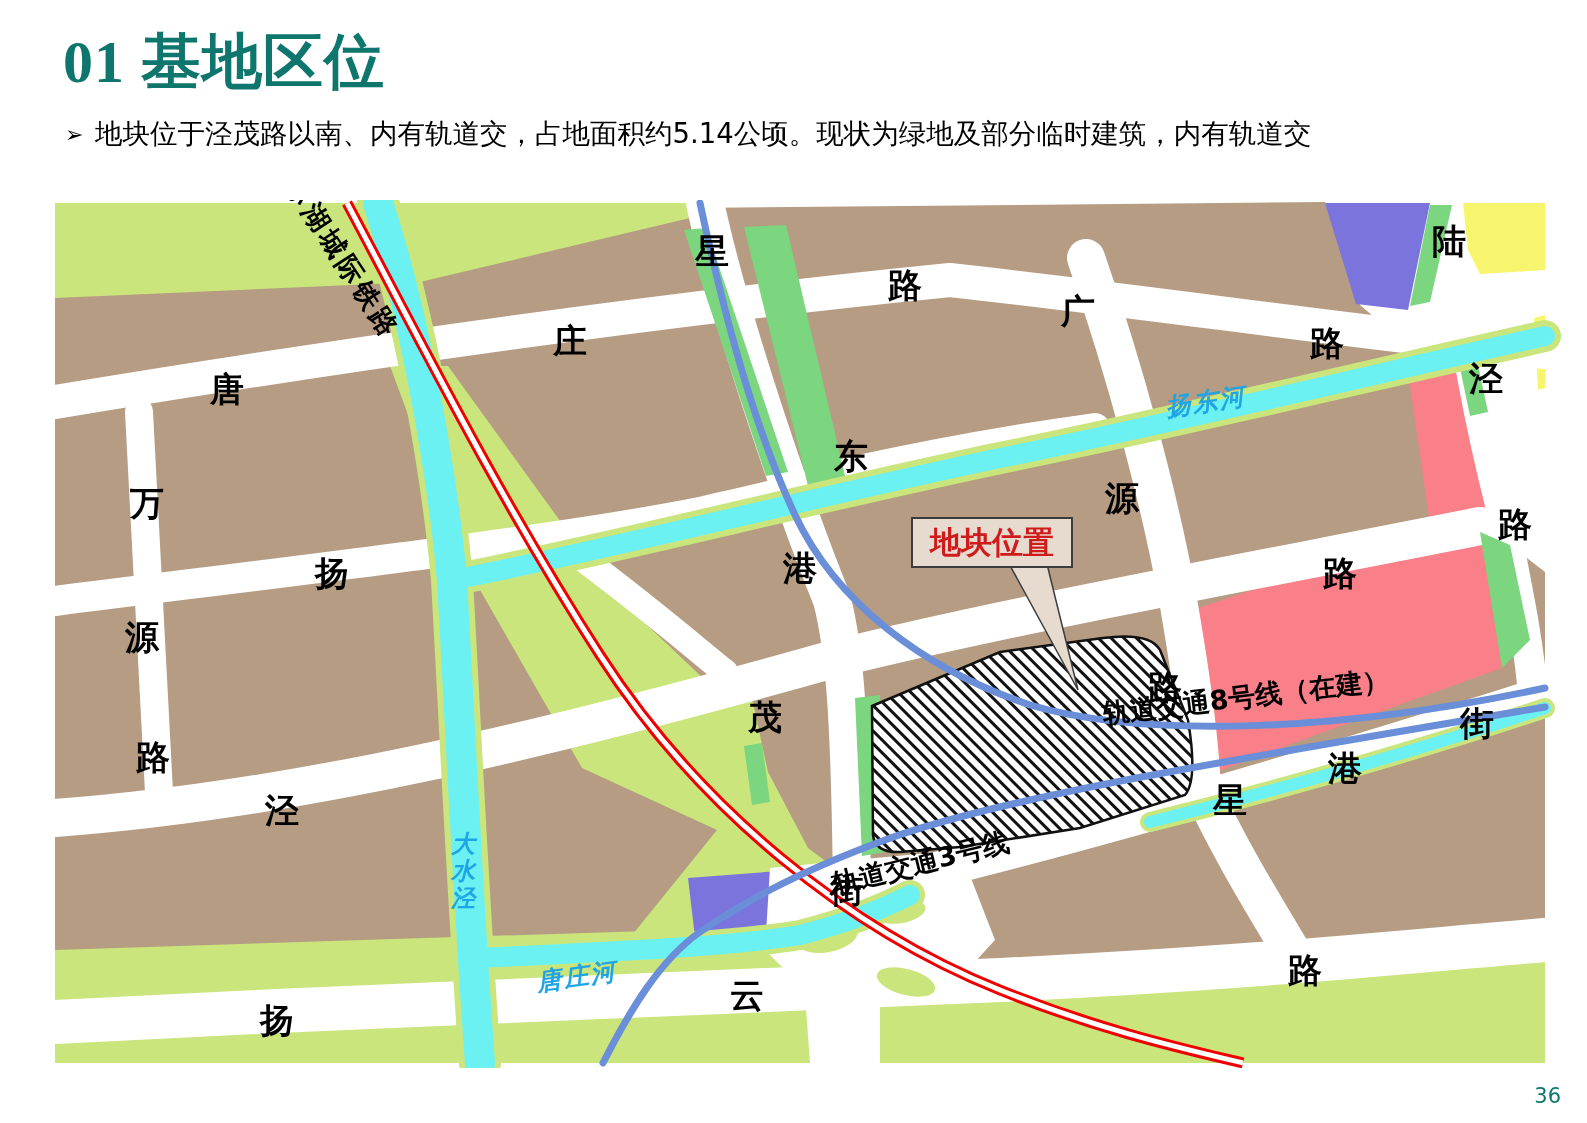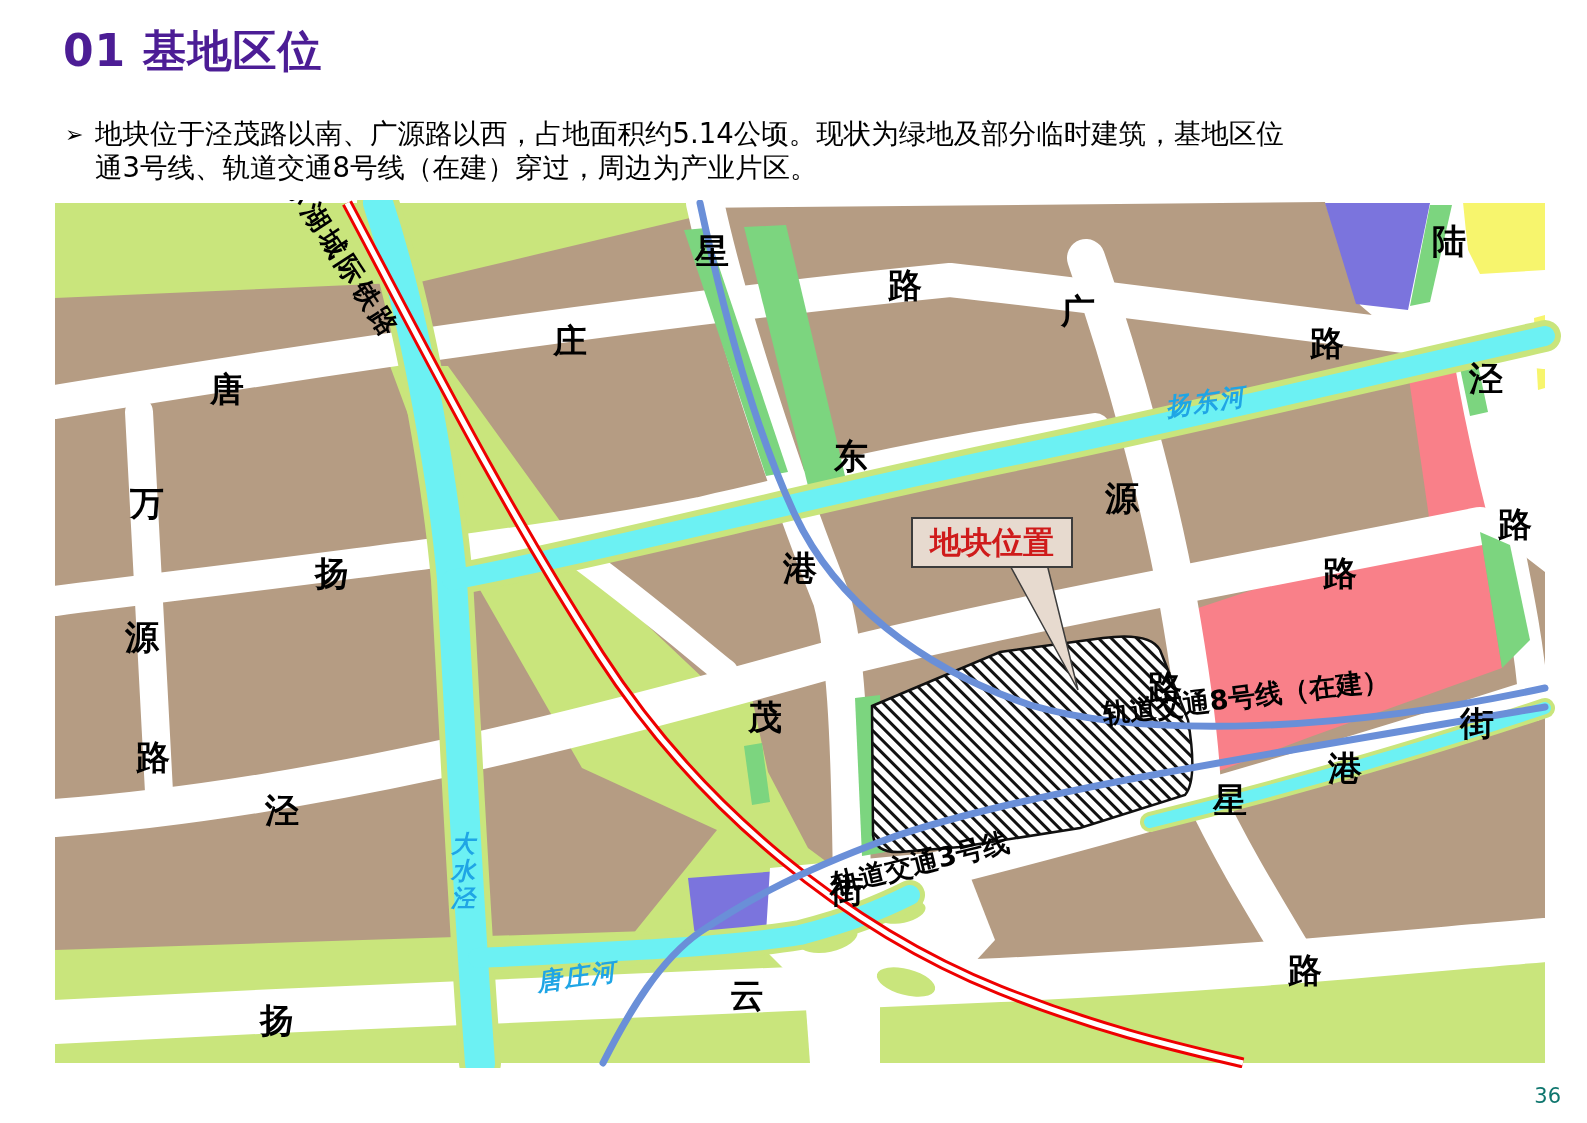--- a/index.html
+++ b/index.html
@@ -1,38 +1,37 @@
 <!DOCTYPE html>
 <html><head>
 <meta charset="utf-8">
 <style>
   html,body{margin:0;padding:0;background:#fff;}
   body{width:1587px;height:1123px;position:relative;overflow:hidden;
        font-family:"DejaVu Sans","Liberation Sans",sans-serif;}
-  .slide-title{position:absolute;left:63px;top:22px;font-size:44px;font-weight:bold;
-       color:#4c1d95;letter-spacing:1px;}
+  .slide-title{position:absolute;left:63px;top:22px;font-size:60px;font-weight:bold;
+       color:#0f766e;letter-spacing:1px;font-family:Liberation Serif, serif;}
   .bullet-block{position:absolute;left:65px;top:116px;width:1440px;font-size:27.5px;
        line-height:34px;color:#000;font-weight:500;}
   .bullet-block .marker{position:absolute;left:0;top:2px;font-size:22px;}
   .bullet-block .btext{display:block;margin-left:30px;}
   .map-wrap{position:absolute;left:0px;top:200px;width:1587px;height:868px;}
   .page-num{position:absolute;right:26px;top:1084px;font-size:21px;color:#0f766e;}
   svg text.rlabel{font-weight:bold;fill:#000;}
   svg text.water{font-weight:bold;font-style:italic;fill:#1fa5e5;}
   svg text.calltext{font-weight:bold;fill:#cf1b1b;}
 </style>
 </head>
 <body>
 
 <div class="slide-title">01 基地区位</div>
 
 <div class="bullet-block">
   <span class="marker">➢</span>
-  <span class="btext">地块位于泾茂路以南、广源路以西，占地面积约5.14公顷。现状为绿地及部分临时建筑，基地区位</span>
-  <span class="btext">通3号线、轨道交通8号线（在建）穿过，周边为产业片区。</span>
+  <span class="btext">地块位于泾茂路以南、内有轨道交，占地面积约5.14公顷。现状为绿地及部分临时建筑，内有轨道交</span>
 </div>
 
 <div class="map-wrap">
 <svg width="1587" height="868" viewBox="0 200 1587 868" xmlns="http://www.w3.org/2000/svg">
   <defs>
     <pattern id="hatch" width="9" height="9" patternUnits="userSpaceOnUse" patternTransform="rotate(-45)">
       <rect width="9" height="9" fill="#ffffff"></rect>
       <rect width="3" height="9" fill="#111111"></rect>
     </pattern>
   </defs>

